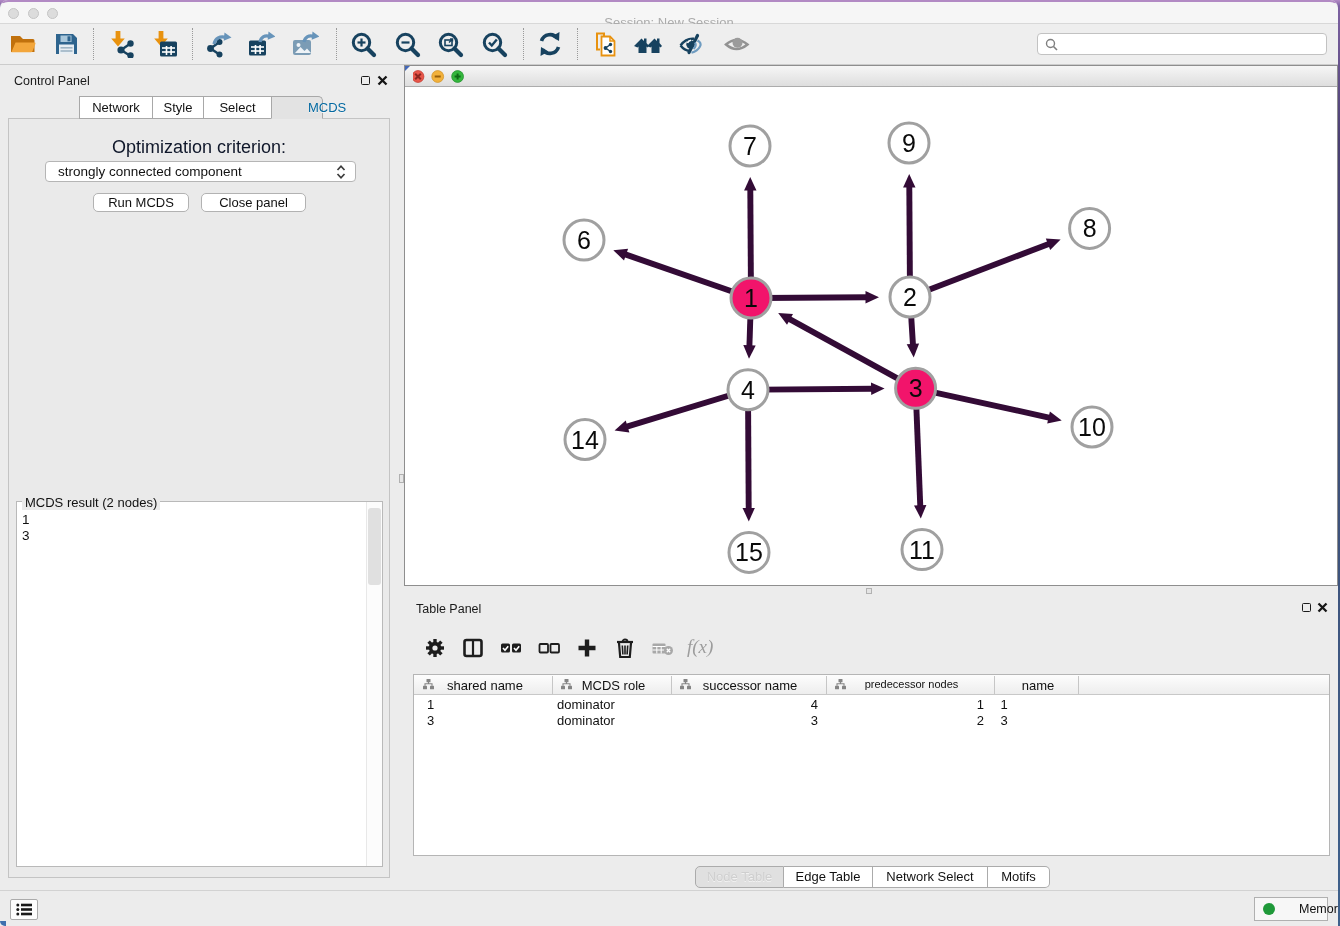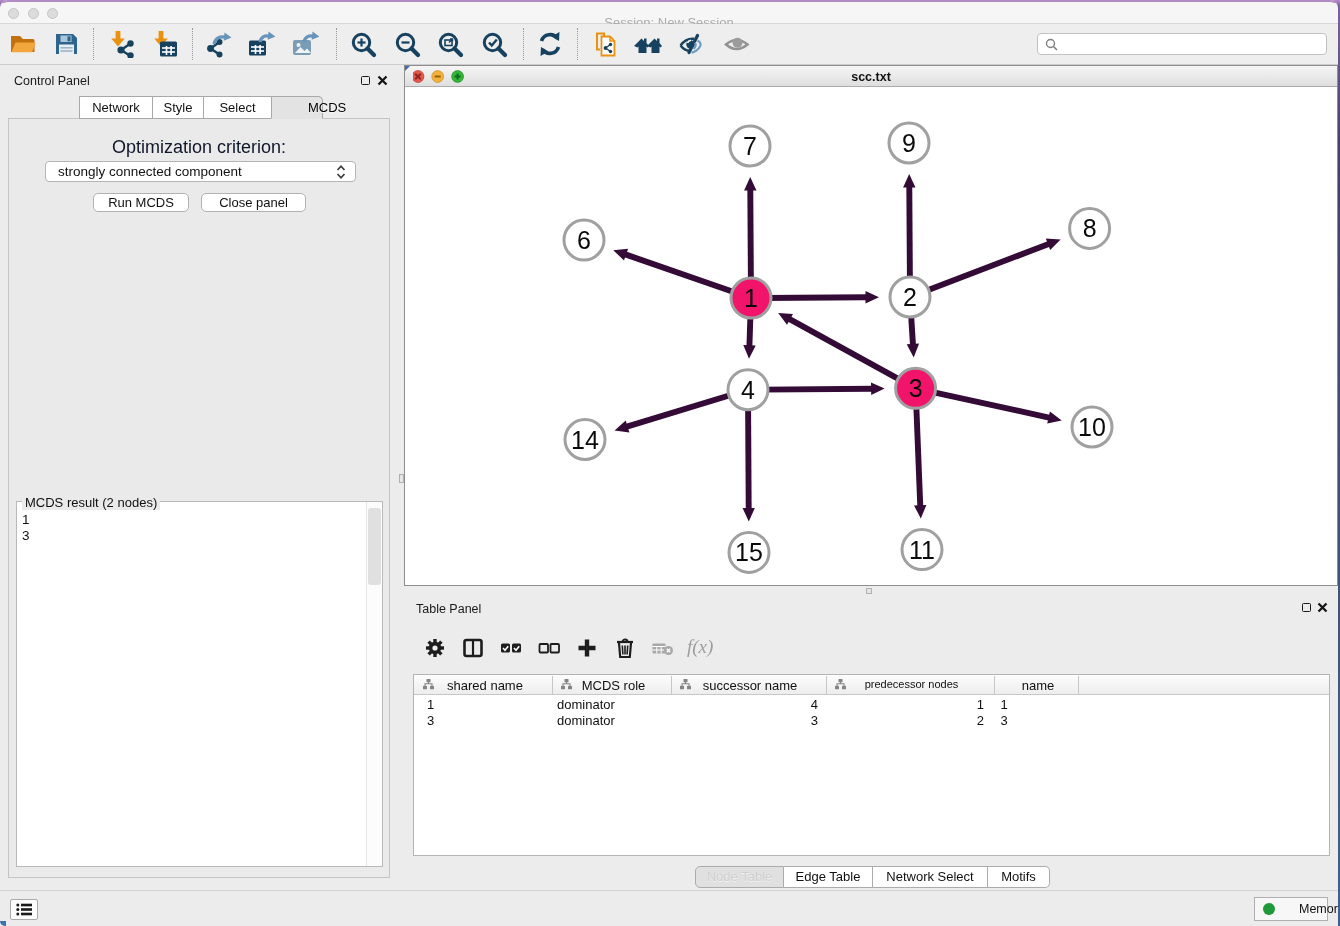--- a/index.html
+++ b/index.html
@@ -183,21 +183,21 @@
 <div class="maxbox" style="left:361px; top:76px;"></div>
 <div class="abs" style="left:376.5px; top:75px;">
       <svg width="11" height="11" viewBox="0 0 11 11">
         <path d="M1.5 1.5 L9.5 9.5 M9.5 1.5 L1.5 9.5" stroke="#151515" stroke-width="2.3"></path>
       </svg>
     </div>
 <div class="abs" style="left:8px; top:118px; width:382px; height:760px; background:#eaeaea; border:1px solid #c4c4c4;"></div>
 <div class="tab" style="left:79px; width:74px;">Network</div>
 <div class="tab" style="left:152px; width:52px;">Style</div>
 <div class="tab" style="left:203px; width:69px;">Select</div>
-<div class="tab" style="left:271px; width:52px; background:#e3e3e3; border-bottom:1px solid #e3e3e3; border-radius:0 5px 0 0; color:#000000; text-shadow:0 1px 0 #f4f4f4;padding-left:36px;">MCDS</div>
+<div class="tab" style="left:271px; width:52px; background:#e3e3e3; border-bottom:1px solid #e3e3e3; border-radius:0 5px 0 0; color:#0369a1; text-shadow:0 1px 0 #f4f4f4;padding-left:36px;">MCDS</div>
 <div class="abs" style="left:0; top:137px; width:398px; text-align:center; font-size:18px; color:#0f172a;">Optimization criterion:</div>
 <div class="abs" style="left:45px; top:161px; width:311px; height:21px; background:#fff; border:1px solid #b5b5b5; border-radius:4px;">
  <div class="abs" style="left:12px; top:2px; font-size:13.5px; color:#111;">strongly connected component</div>
  <svg width="12" height="16" style="position:absolute; right:8px; top:1.5px;" viewBox="0 0 12 16">
   <path d="M2.5 6 L6 2.2 L9.5 6 M2.5 10 L6 13.8 L9.5 10" fill="none" stroke="#3c3c3c" stroke-width="1.7"></path>
       </svg>
 </div>
 <div class="btn" style="left:93px; top:192.5px; width:96px; height:19px; line-height:17px;">Run MCDS</div>
 <div class="btn" style="left:201px; top:192.5px; width:105px; height:19px; line-height:17px;">Close panel</div>
 
@@ -221,21 +221,20 @@
         </g>
         <g>
           <circle cx="438.7" cy="10.5" r="5.9" fill="#f2b13b" stroke="#d3952b" stroke-width="0.8"></circle>
           <line x1="435.7" y1="10.5" x2="441.7" y2="10.5" stroke="#985f0a" stroke-width="2"></line>
         </g>
         <g>
           <circle cx="458.6" cy="10.5" r="5.9" fill="#34b63d" stroke="#259330" stroke-width="0.8"></circle>
           <path d="M455.6 10.5 h6 M458.6 7.5 v6" stroke="#0e6b16" stroke-width="2"></path>
         </g>
  </svg>
- <div class="abs" style="left:0; top:4px; width:932px; text-align:center; font-size:12.5px; font-weight:bold; color:#111;">scc.txt</div>
  <svg width="932" height="497" style="position:absolute; left:0; top:22px;" font-family="Liberation Sans, sans-serif">
   <g stroke="#330b36" stroke-width="5.9">
           <line x1="346.0" y1="210.0" x2="345.3" y2="101.0"></line>
           <line x1="346.0" y1="210.0" x2="219.6" y2="166.1"></line>
           <line x1="346.0" y1="210.0" x2="462.0" y2="209.3"></line>
           <line x1="346.0" y1="210.0" x2="344.4" y2="258.7"></line>
           <line x1="505.0" y1="209.0" x2="504.3" y2="98.0"></line>
           <line x1="505.0" y1="209.0" x2="644.4" y2="155.7"></line>
           <line x1="505.0" y1="209.0" x2="508.0" y2="257.4"></line>
           <line x1="510.6" y1="300.3" x2="383.7" y2="230.7"></line>

